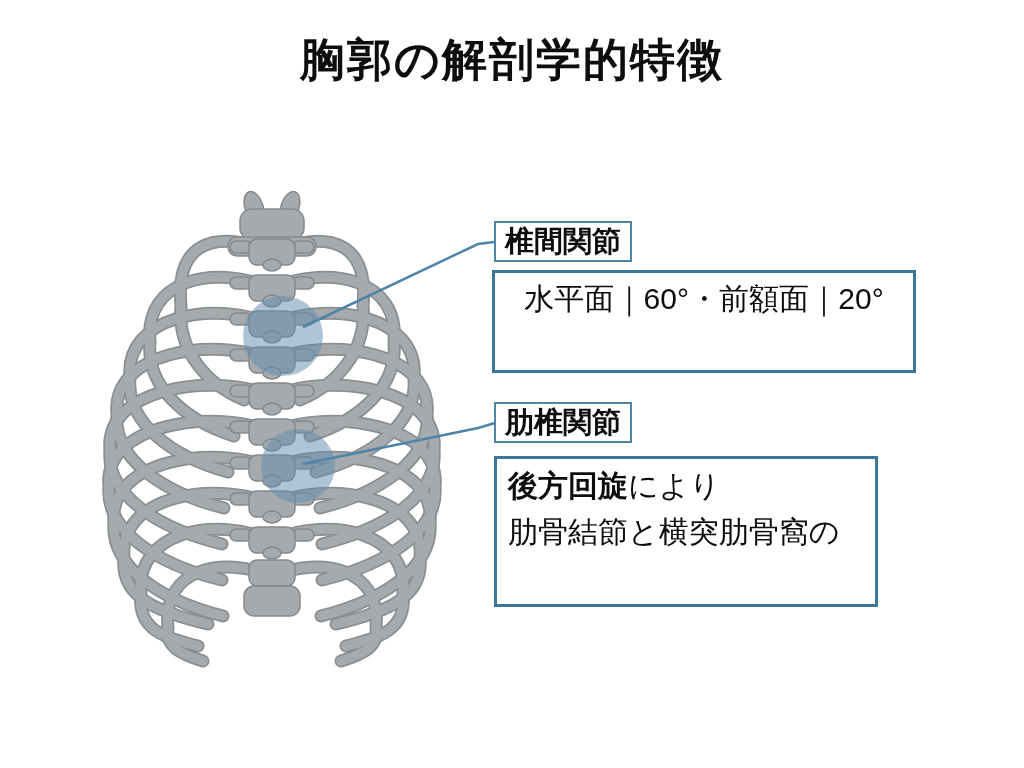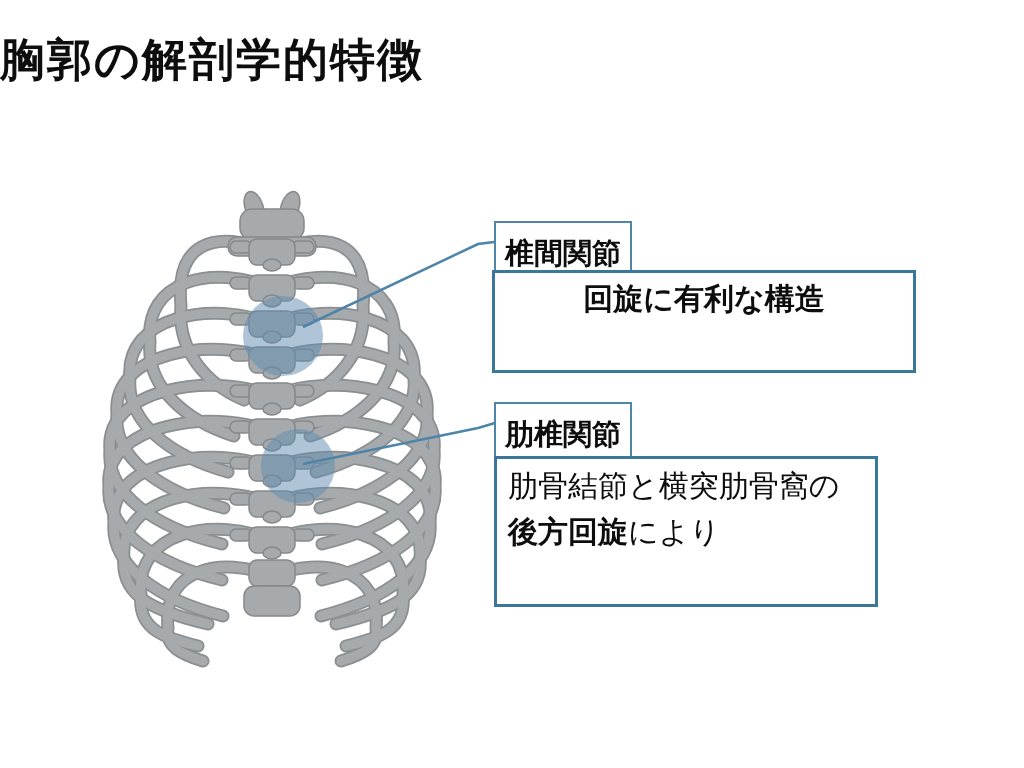--- a/index.html
+++ b/index.html
@@ -4,29 +4,29 @@
 <style>
   html,body{margin:0;padding:0;}
   body{
     width:1024px;height:768px;background:#ffffff;position:relative;
     overflow:hidden;
     font-family:"Liberation Sans","DejaVu Sans",sans-serif;
     color:#111111;
   }
   .slide-title{
     position:absolute;top:30px;left:0;width:1024px;
-    text-align:left;font-size:45px;font-weight:800;
+    text-align:center;font-size:45px;font-weight:800;
     letter-spacing:2px;color:#0d0d0d;
   }
   #ribcage-svg{position:absolute;left:0;top:0;}
   .callout-label{
     position:absolute;background:#ffffff;
     border:2px solid #4f86a8;
     font-size:29px;font-weight:700;line-height:37px;
-    padding:12px 9px;white-space:nowrap;color:#0d0d0d;
+    padding:0 9px;white-space:nowrap;color:#0d0d0d;
   }
   .callout-box{
     position:absolute;background:#ffffff;
     border:3px solid #3b7799;box-sizing:border-box;
     font-size:30px;color:#0d0d0d;
   }
   .callout-box .ln{white-space:nowrap;}
   #box-intervertebral{
     left:492px;top:270px;width:424px;height:103px;
     text-align:center;line-height:48px;padding-top:2px;
@@ -159,21 +159,21 @@
   <circle cx="283" cy="336" r="40" fill="#5f8cb0" fill-opacity="0.5"></circle>
   <circle cx="298" cy="466" r="37" fill="#5f8cb0" fill-opacity="0.5"></circle>
 
   <polyline points="303,327 478,244 494,242" fill="none" stroke="#4e84a8" stroke-width="2.5"></polyline>
   <polyline points="303,464 478,428 495,423" fill="none" stroke="#4e84a8" stroke-width="2.5"></polyline>
 </svg>
 
 <div class="callout-label" id="label-intervertebral">椎間関節</div>
 
 <div class="callout-box" id="box-intervertebral">
-  <div class="ln bold">回旋に有利な構造</div>
+  <div class="ln">水平面｜60°・前額面｜20°</div>
 </div>
 
 <div class="callout-label" id="label-costovertebral">肋椎関節</div>
 
 <div class="callout-box" id="box-costovertebral">
+  <div class="ln"><span class="bold">後方回旋</span><span>により</span></div>
   <div class="ln">肋骨結節と横突肋骨窩の</div>
-  <div class="ln"><span class="bold">後方回旋</span><span>により</span></div>
 </div>
 
 </body></html>

